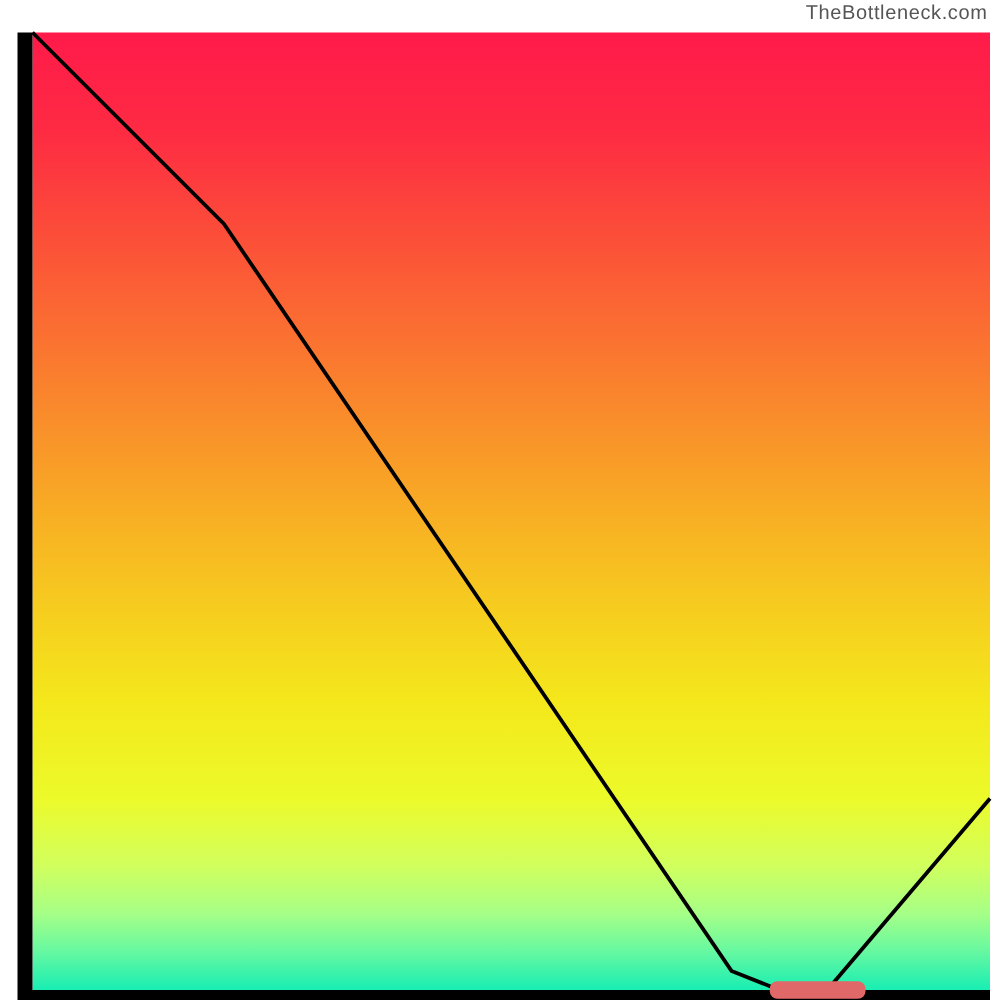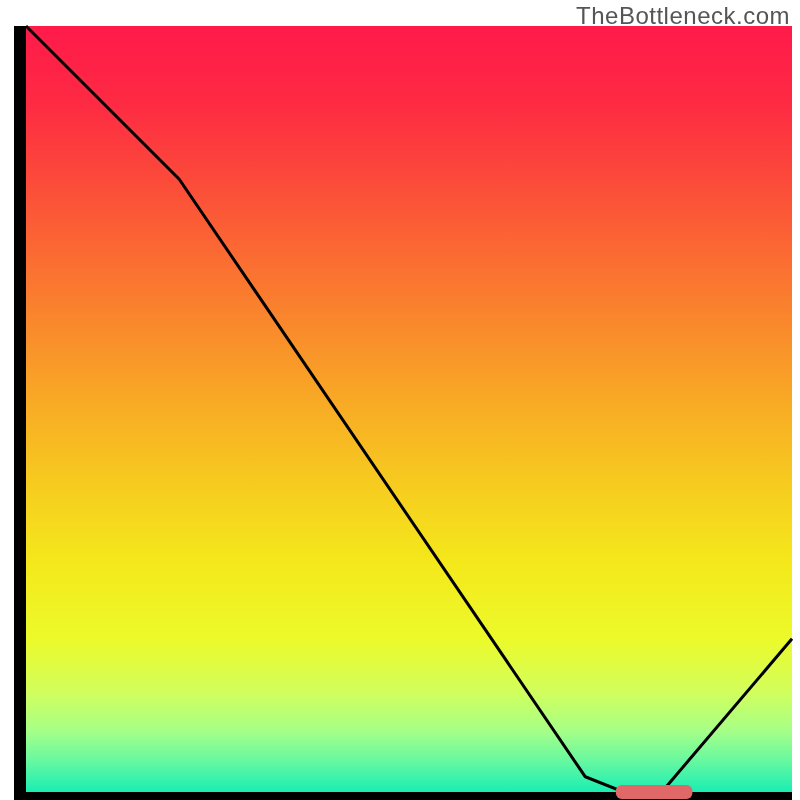--- a/index.html
+++ b/index.html
@@ -13,21 +13,21 @@
   .stage {
     position: relative;
     width: 800px;
     height: 800px;
   }
   .watermark {
     position: absolute;
     top: 2px;
     right: 10px;
     color: #555;
-    font-size: 24px;
+    font-size: 16px;
     font-weight: 500;
     letter-spacing: 0.5px;
   }
   svg {
     position: absolute;
     inset: 0;
   }
 </style>
 </head>
 <body>

